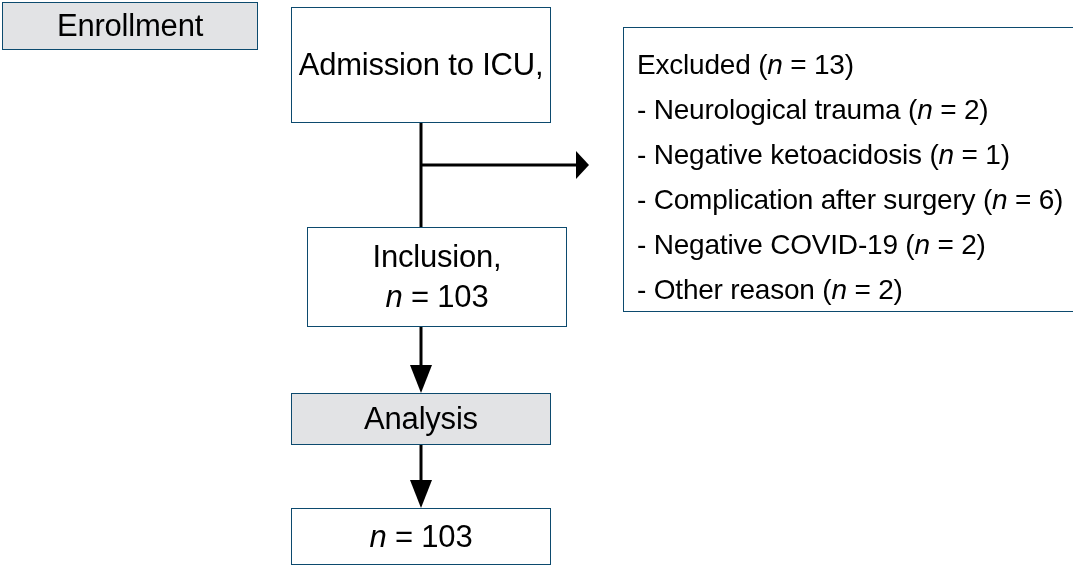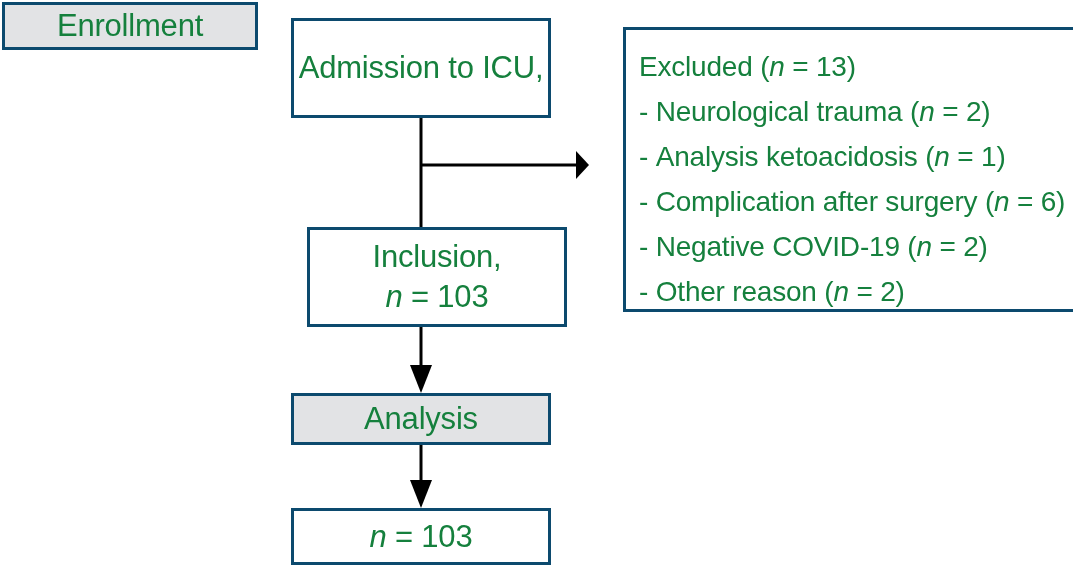--- a/index.html
+++ b/index.html
@@ -16,43 +16,43 @@
     width: 1073px;
     height: 568px;
     background: #ffffff;
     overflow: hidden;
   }
 
   
   .node {
     position: absolute;
     box-sizing: border-box;
-    border: 3px solid #0c4a6e;
+    border: 1px solid #0c4a6e;
     background: #ffffff;
     display: flex;
     flex-direction: column;
     align-items: center;
     justify-content: center;
     text-align: center;
     font-size: 31px;
     line-height: 1.28;
     letter-spacing: -0.2px;
-    color: #15803d;
+    color: #000000;
   }
   .node.shaded {
     background: #e2e3e5;
   }
   .node .line {
     display: block;
     white-space: nowrap;
   }
 
   
   #enrollment-node { left: 2px;   top: 2px;   width: 256px; height: 48px; }
-  #icu-node        { left: 291px; top: 18px;   width: 260px; height: 100px; }
+  #icu-node        { left: 291px; top: 7px;   width: 260px; height: 116px; }
   #inclusion-node  { left: 291px; top: 227px; width: 260px; height: 100px; margin-left: 16px; }
   #analysis-node   { left: 291px; top: 393px; width: 260px; height: 52px; }
   #final-node      { left: 291px; top: 508px; width: 260px; height: 57px; }
 
   #excluded-node {
     left: 589px; top: 27px; width: 482px; height: 285px;
     display: block;
     text-align: left;
     padding: 14px 0 0 13px;
     font-size: 28px;
@@ -100,21 +100,21 @@
   <div class="node" id="icu-node">
     <span class="line">Admission to ICU,</span>
   </div>
 
   <div class="node" id="excluded-node">
 
     <div class="line"><span>Excluded (</span><span class="var">n</span><span> = </span><span>13</span><span>)</span></div>
 
     <div class="line"><span>-</span>&nbsp;<span>Neurological trauma (</span><span class="var">n</span><span> = </span><span>2</span><span>)</span></div>
 
-    <div class="line"><span>-</span>&nbsp;<span>Analysis ketoacidosis (</span><span class="var">n</span><span> = </span><span>1</span><span>)</span></div>
+    <div class="line"><span>-</span>&nbsp;<span>Negative ketoacidosis (</span><span class="var">n</span><span> = </span><span>1</span><span>)</span></div>
 
     <div class="line"><span>-</span>&nbsp;<span>Complication after surgery (</span><span class="var">n</span><span> = </span><span>6</span><span>)</span></div>
 
     <div class="line"><span>-</span>&nbsp;<span>Negative COVID-19 (</span><span class="var">n</span><span> = </span><span>2</span><span>)</span></div>
 
     <div class="line"><span>-</span>&nbsp;<span>Other reason (</span><span class="var">n</span><span> = </span><span>2</span><span>)</span></div>
   </div>
 
   <div class="node" id="inclusion-node">
     <span class="line">Inclusion,</span>

